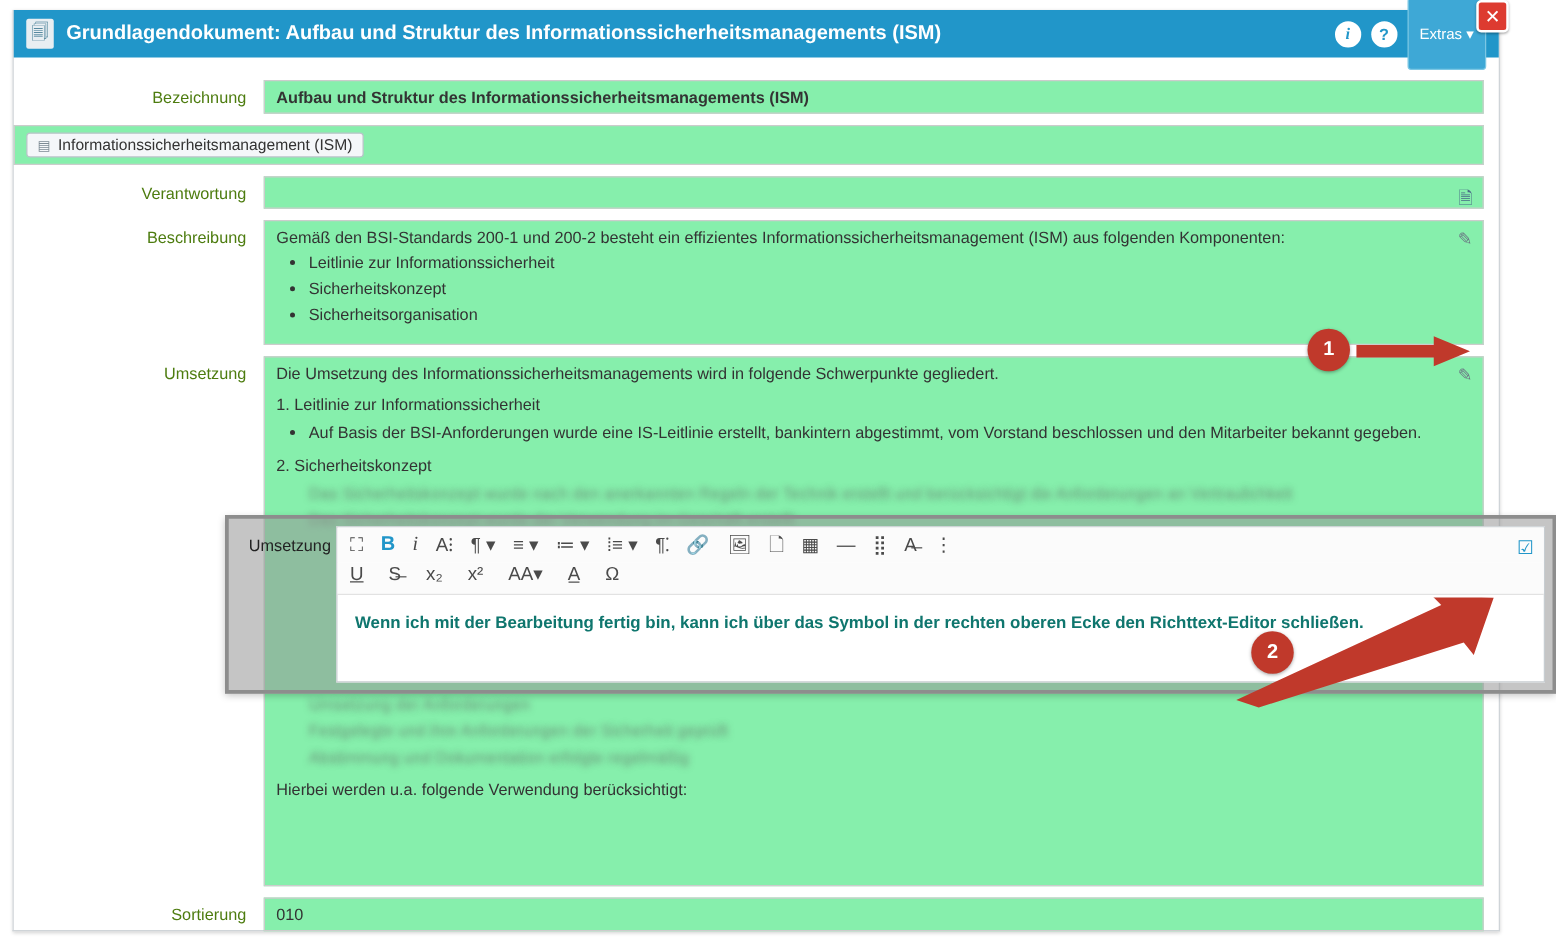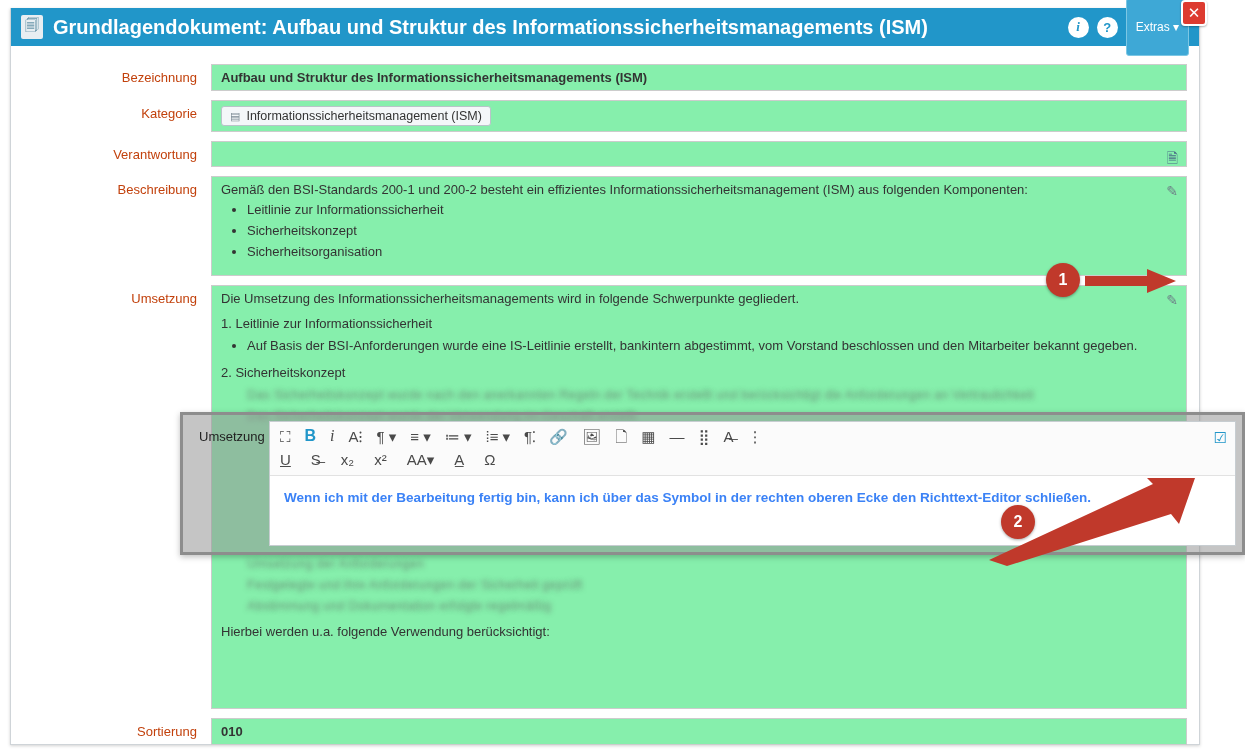--- a/index.html
+++ b/index.html
@@ -36,21 +36,21 @@
     width:22px;height:24px;
     background:#e8eef2;
     border-radius:2px;
     margin-right:10px;
     position:relative;
     display:flex;align-items:center;justify-content:center;
     color:#2b6b86;
     font-size:14px;
   }
   .title-text {
-    font-size:20px;
+    font-size:16px;
     font-weight:bold;
     flex:1;
     white-space:nowrap;
     overflow:hidden;
   }
   .title-actions { display:flex; align-items:center; gap:8px; }
   .circ-btn {
     width:21px;height:21px;border-radius:50%;
     background:#ffffff;color:#2196c9;
     display:flex;align-items:center;justify-content:center;
@@ -87,21 +87,21 @@
   .form {
     padding:18px 12px 0 0;
   }
   .row { display:flex; margin-bottom:9px; }
   .row-label {
     width:200px;
     text-align:right;
     padding-right:14px;
     padding-top:6px;
     font-size:13px;
-    color:#c2410c;
+    color:#4d7c0f;
     flex:0 0 200px;
   }
   .field {
     flex:1;
     border:1px solid #ccc;
     background:#86efac;
     min-height:26px;
     padding:5px 9px;
     font-size:13px;
     position:relative;
@@ -130,21 +130,21 @@
   .umsetz-field { min-height:424px; }
   .field p { margin:0 0 4px 0; }
   .field ul { margin:3px 0 8px 0; padding-left:26px; }
   .field li { margin:2px 0; line-height:1.45; }
   .field h4 { margin:10px 0 6px 0; font-size:13px; font-weight:normal; }
   .blur {
     color:transparent;
     text-shadow:0 0 5px rgba(90,90,90,.62);
     user-select:none;
   }
-  .sort-field { max-width:none;font-weight:bold; }
+  .sort-field { max-width:none; }
 
   
   .rte-wrap {
     position:absolute;
     left:180px; top:412px;
     width:1065px; height:143px;
     background:rgba(150,150,150,.55);
     border:3px solid #8d8d8d;
     padding:6px;
     display:flex;
@@ -191,21 +191,21 @@
     right:8px; top:7px;
     color:#2196c9;
     font-size:15px;
     cursor:pointer;
   }
   .rte-body {
     border-top:1px solid #e2e2e2;
     padding:14px 14px;
     font-weight:bold;
     font-size:13.5px;
-    color:#3b82f6;
+    color:#0f766e;
     flex:1;
     overflow:hidden;
     white-space:nowrap;
   }
 
   
   .badge {
     position:absolute;
     width:34px;height:34px;
     border-radius:50%;
@@ -239,21 +239,20 @@
   <div class="close-btn">✕</div>
 
   <div class="form">
 
     <div class="row">
       <div class="row-label">Bezeichnung</div>
       <div class="field bold">Aufbau und Struktur des Informationssicherheitsmanagements (ISM)</div>
     </div>
 
     <div class="row">
-      <div class="row-label">Kategorie</div>
       <div class="field">
         <span class="tag">
           <span class="tag-icon">▤</span>
           <span>Informationssicherheitsmanagement (ISM)</span>
         </span>
       </div>
     </div>
 
     <div class="row">
       <div class="row-label">Verantwortung</div>

